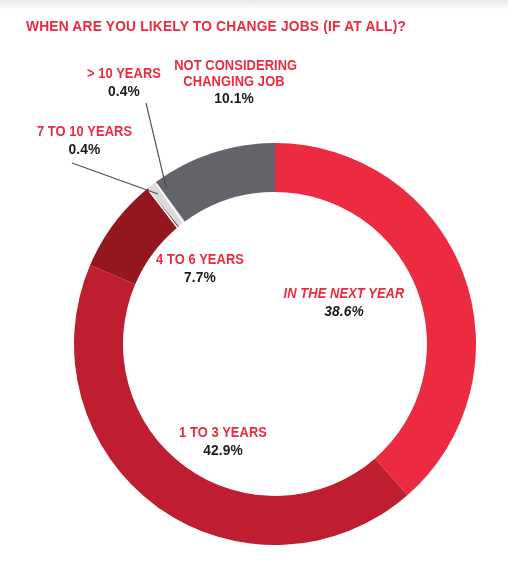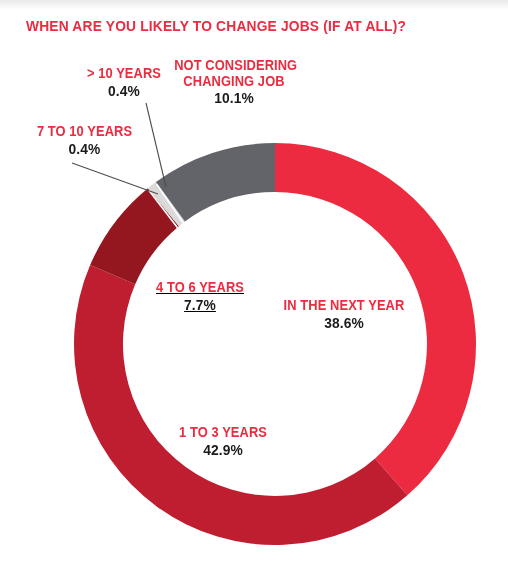--- a/index.html
+++ b/index.html
@@ -64,22 +64,22 @@
     font-size: 15px;
     letter-spacing: 0.1px;
     transform: scaleX(0.92);
     margin-top: 1px;
   }
 
   
   #label-gt10          { left: 64px;  top: 66px;  width: 120px; }
   #label-not-considering { left: 169px; top: 58px;  width: 130px; }
   #label-7to10         { left: 22px;   top: 124px; width: 125px; }
-  #label-4to6          { left: 140px; top: 280px; width: 120px; text-decoration: underline; }
-  #label-next-year     { left: 274px; top: 298px; width: 140px; }
+  #label-4to6          { left: 140px; top: 252px; width: 120px; }
+  #label-next-year     { left: 274px; top: 286px; width: 140px; font-style: italic; }
   #label-1to3          { left: 158px; top: 425px; width: 130px; }
 </style>
 </head>
 <body>
 
 <div class="top-band"></div>
 
 <div id="chart-title">WHEN ARE YOU LIKELY TO CHANGE JOBS (IF AT ALL)?</div>
 
 <svg id="donut-figure" viewBox="0 0 508 573" width="508" height="573" aria-hidden="true">

